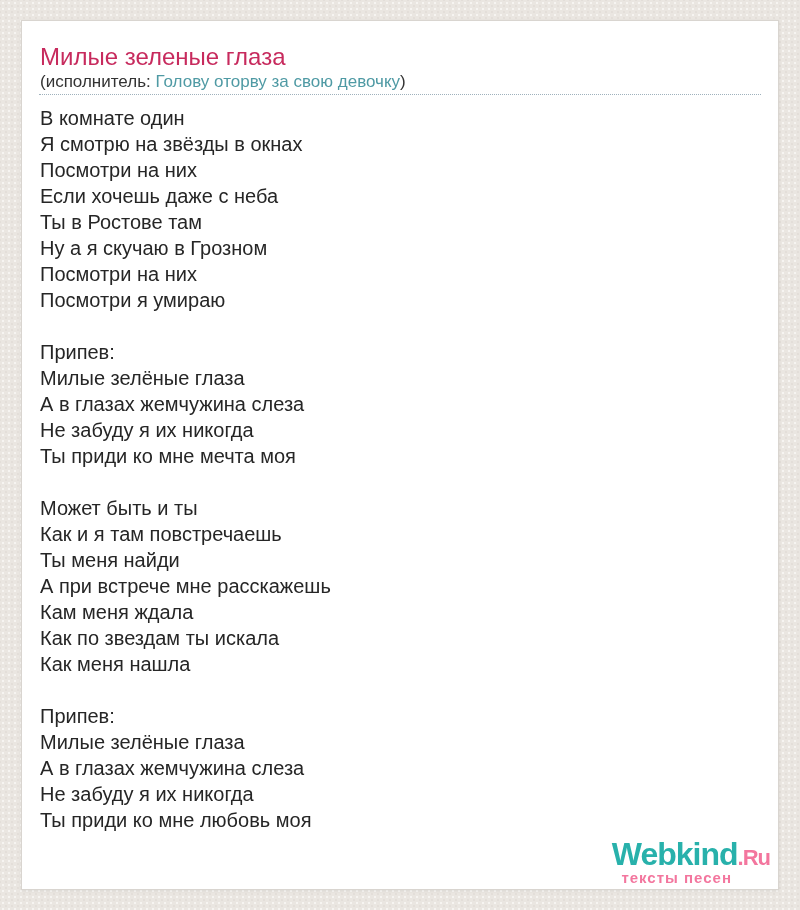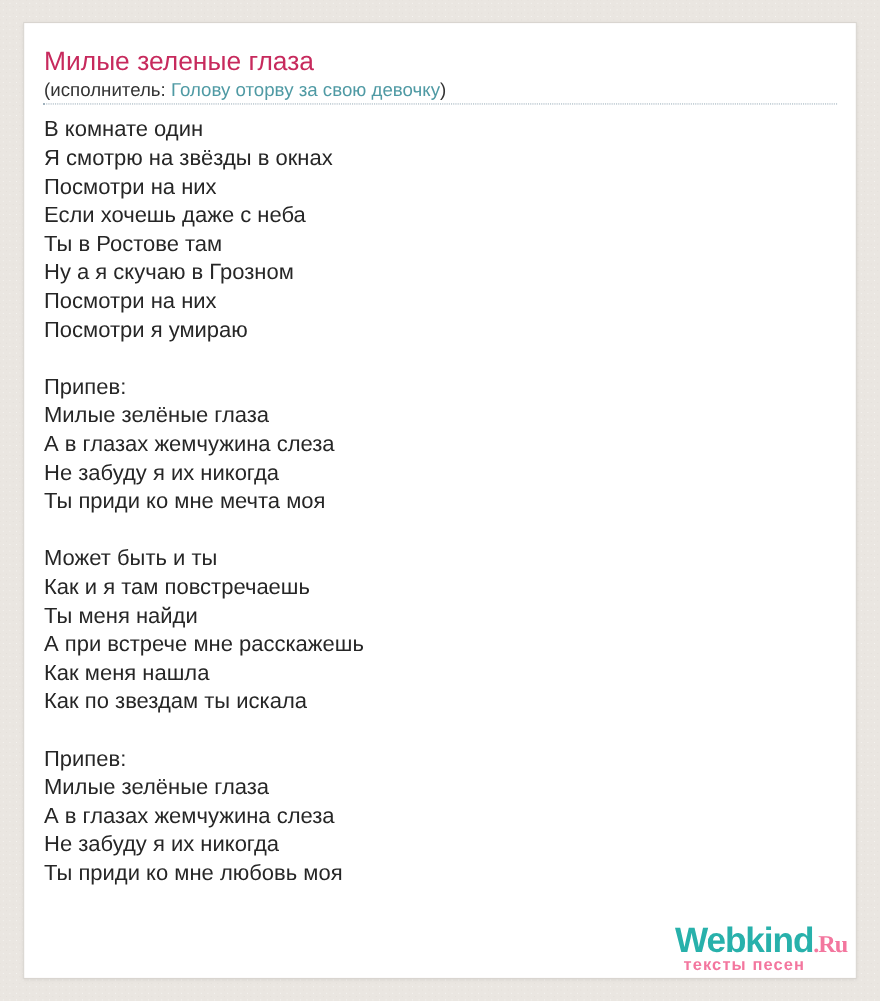--- a/index.html
+++ b/index.html
@@ -55,21 +55,21 @@
   .lyric-line{white-space:pre;}
   .logo{
     position:absolute;right:8px;bottom:5px;
     cursor:pointer;text-align:right;
   }
   .logo-line{
     font-weight:bold;font-size:32px;line-height:30px;white-space:nowrap;
     letter-spacing:-1px;
   }
   .logo-main{color:var(--logo-teal);}
-  .logo-tld{color:var(--logo-pink);font-size:22px;font-family:Liberation Serif, serif;}
+  .logo-tld{color:var(--logo-pink);font-size:22px;}
   .logo-tagline{
     font-weight:bold;font-size:15px;line-height:13px;
     color:var(--logo-pink);
     text-align:right;padding-right:38px;margin-top:-2px;
     letter-spacing:1px;white-space:nowrap;
   }
 </style>
 </head>
 <body>
 
@@ -96,22 +96,23 @@
       <div class="lyric-line">Припев:</div>
       <div class="lyric-line">Милые зелёные глаза</div>
       <div class="lyric-line">А в глазах жемчужина слеза</div>
       <div class="lyric-line">Не забуду я их никогда</div>
       <div class="lyric-line">Ты приди ко мне мечта моя</div>
       <div class="lyric-line">&nbsp;</div>
       <div class="lyric-line">Может быть и ты</div>
       <div class="lyric-line">Как и я там повстречаешь</div>
       <div class="lyric-line">Ты меня найди</div>
       <div class="lyric-line">А при встрече мне расскажешь</div>
+      <div class="lyric-line">Кам меня ждала</div>
+      <div class="lyric-line">Как по звездам ты искала</div>
       <div class="lyric-line">Как меня нашла</div>
-      <div class="lyric-line">Как по звездам ты искала</div>
       <div class="lyric-line">&nbsp;</div>
       <div class="lyric-line">Припев:</div>
       <div class="lyric-line">Милые зелёные глаза</div>
       <div class="lyric-line">А в глазах жемчужина слеза</div>
       <div class="lyric-line">Не забуду я их никогда</div>
       <div class="lyric-line">Ты приди ко мне любовь моя</div>
     </div>
 
   <div class="logo">
     <div class="logo-line">

